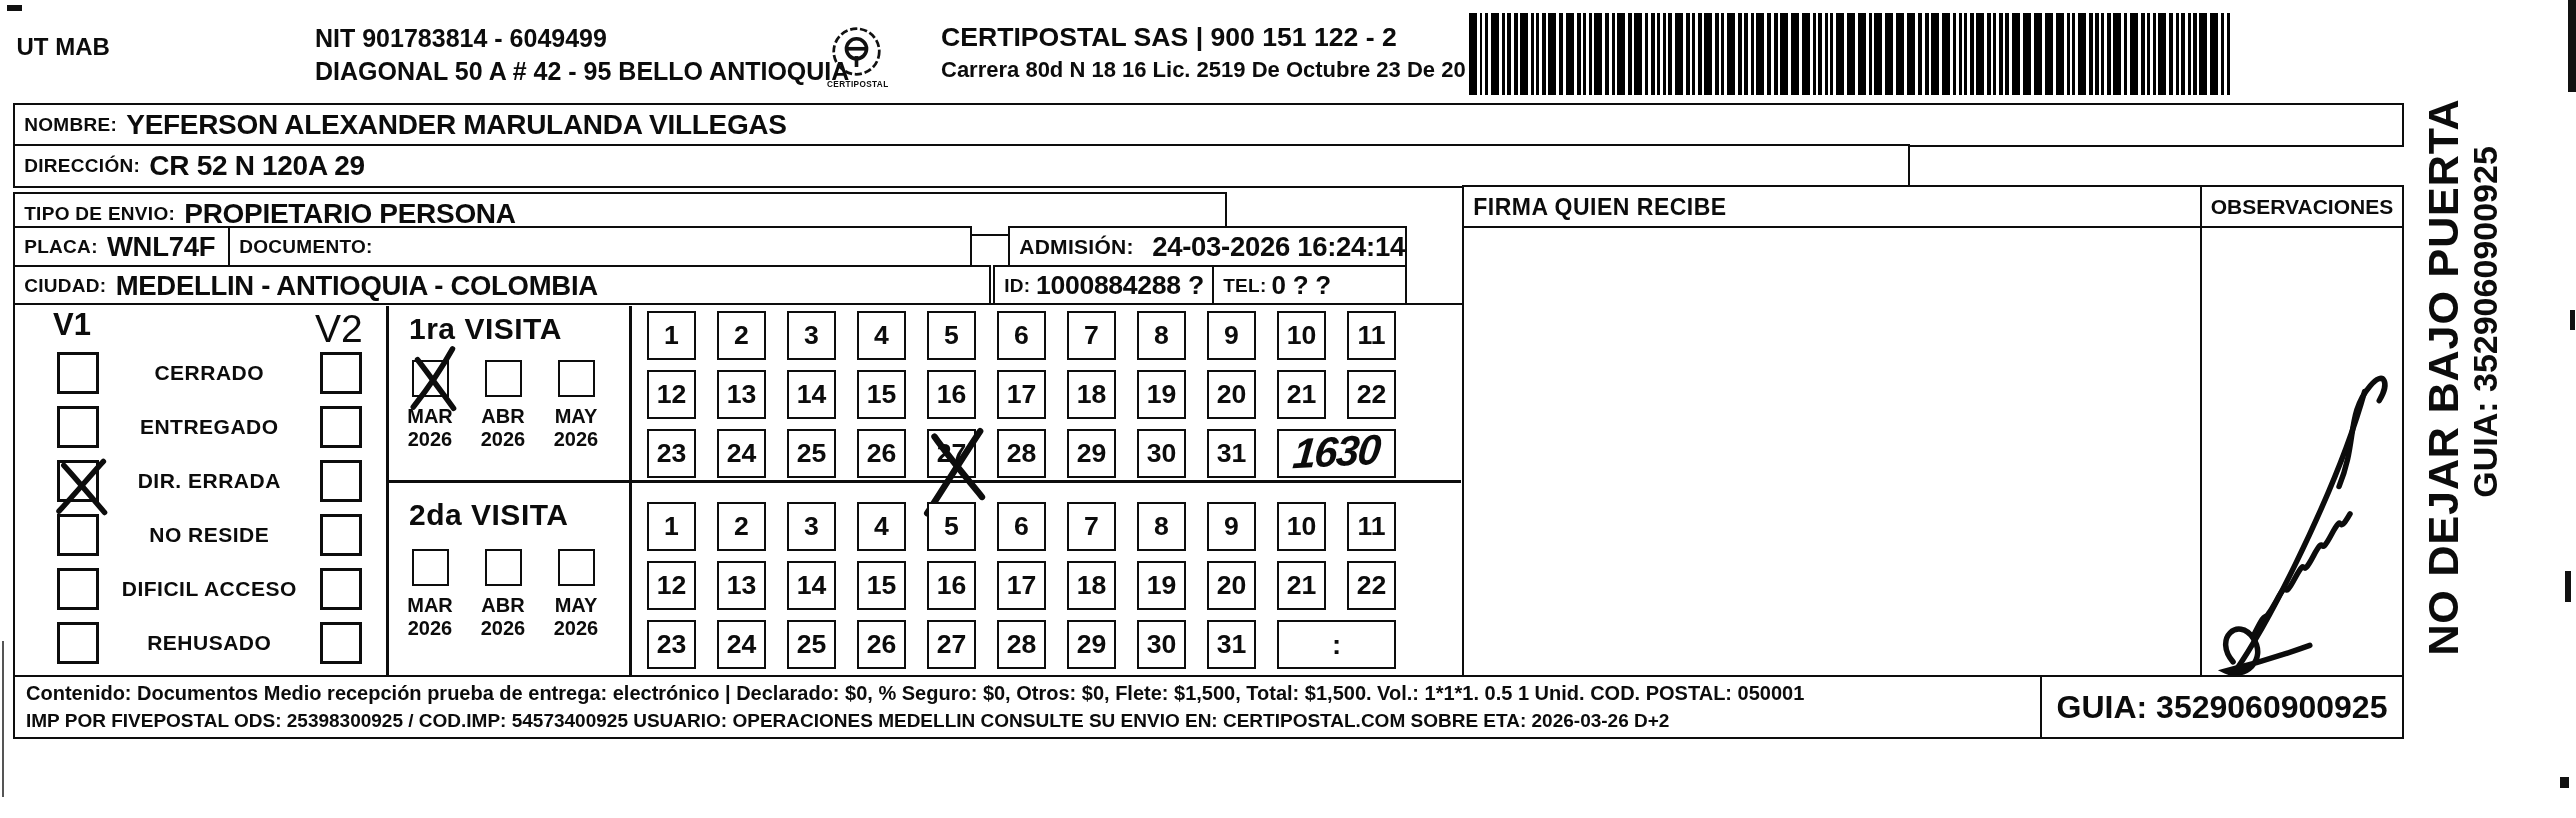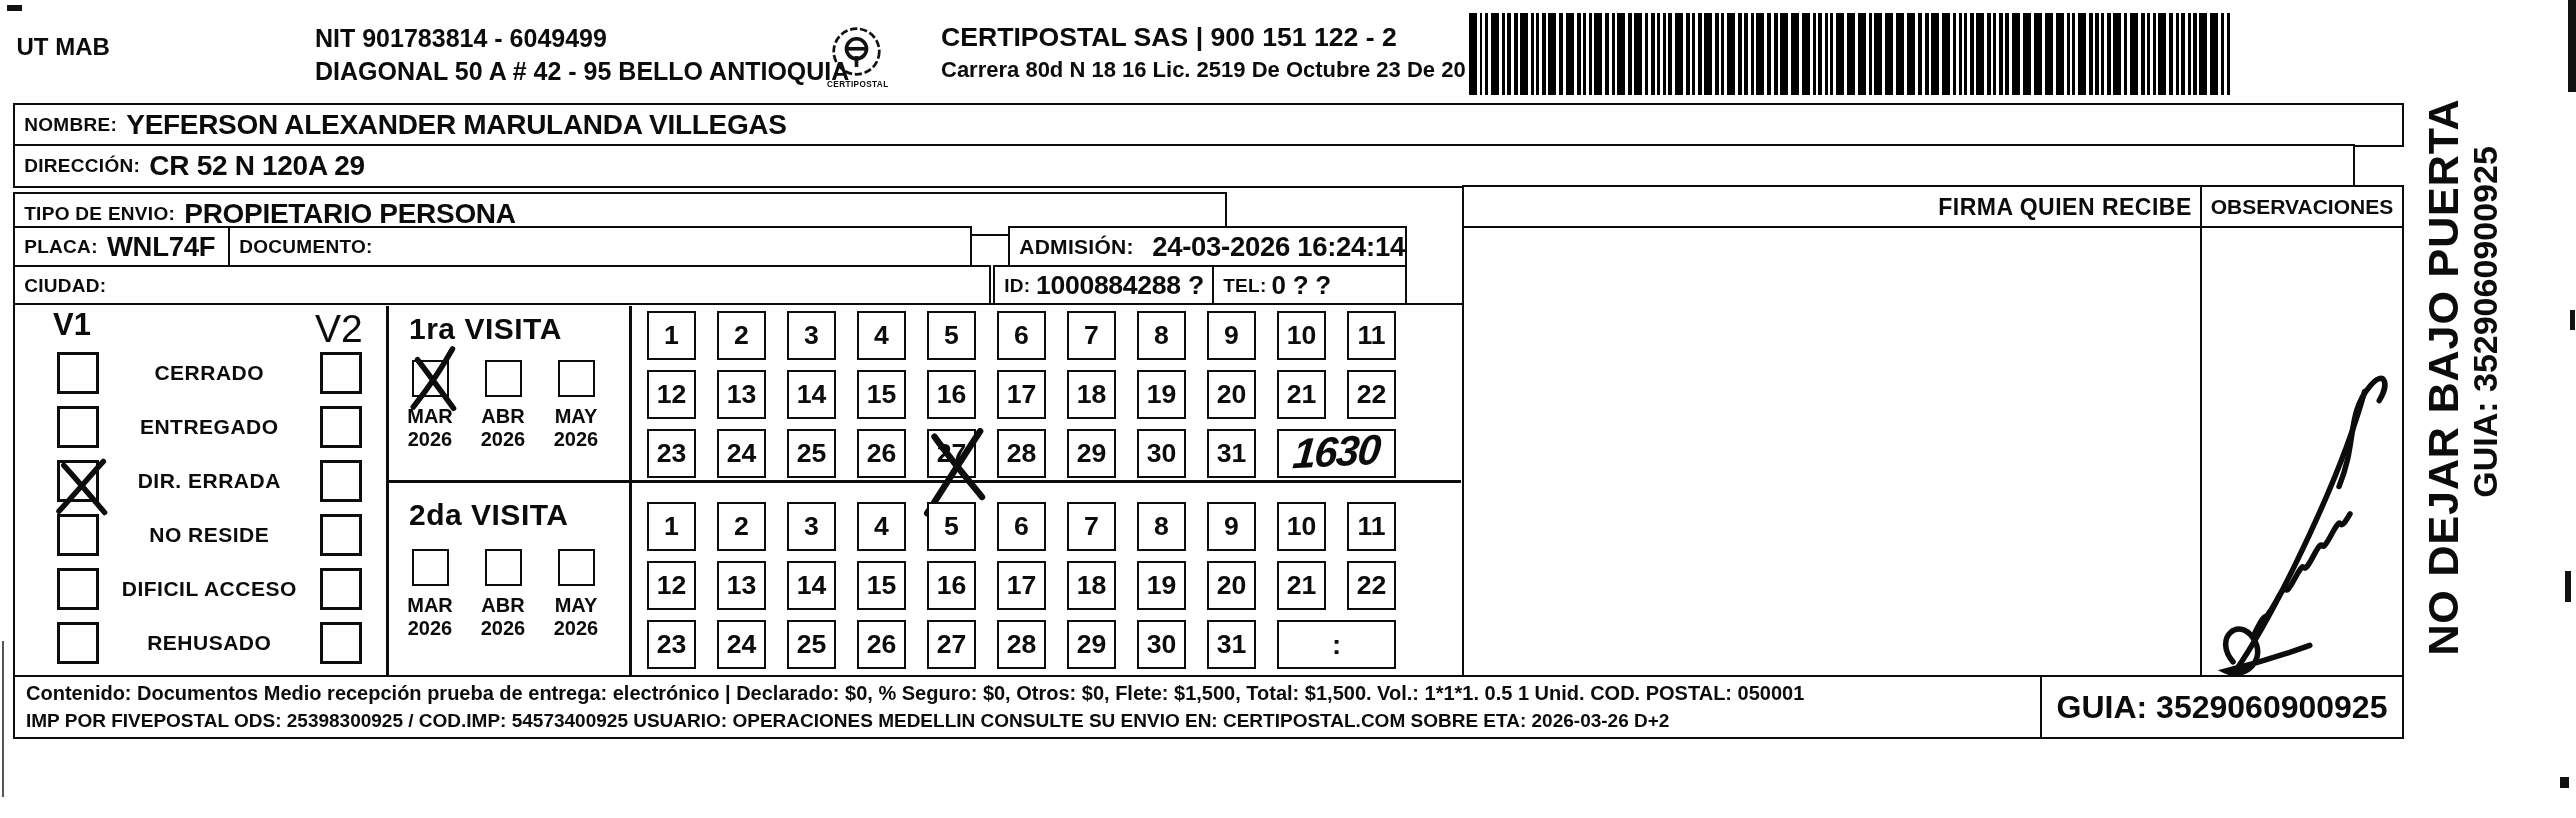--- a/index.html
+++ b/index.html
@@ -164,30 +164,30 @@
       <div style="left:734px;width:8.2px"></div>
       <div style="left:745px;width:8.2px"></div>
       <div style="left:756px;width:2.7px"></div>
       <div style="left:762px;width:2.7px"></div>
     </div>
 
   <div class="cell" style="left:13px;top:103px;width:2391px;height:44px">
     <span class="flabel">NOMBRE:</span>
     <span class="fval" style="font-size:28px">YEFERSON ALEXANDER MARULANDA VILLEGAS</span>
   </div>
-  <div class="cell" style="left:13px;top:144px;width:2342px;height:44px">
+  <div class="cell" style="left:13px;top:144px;width:1897px;height:44px">
     <span class="flabel">DIRECCIÓN:</span>
     <span class="fval" style="font-size:28px">CR 52 N 120A 29</span>
   </div>
   <div class="cell" style="left:13px;top:192px;width:1214px;height:44px">
     <span class="flabel">TIPO DE ENVIO:</span>
     <span class="fval" style="font-size:28px">PROPIETARIO PERSONA</span>
   </div>
 
-  <div class="cell" style="left:1462px;top:185px;width:741px;height:44px;justify-content:flex-end">
+  <div class="cell" style="left:1462px;top:185px;width:741px;height:44px;justify-content:flex-start">
     <span style="font-weight:700;font-size:23px;letter-spacing:0.5px">FIRMA QUIEN RECIBE</span>
   </div>
   <div class="cell" style="left:2200px;top:185px;width:204px;height:44px;justify-content:center;padding:0 3.7px">
     <span style="font-weight:700;font-size:21px">OBSERVACIONES</span>
   </div>
   <div class="cell" style="left:1462px;top:226px;width:741px;height:451px"></div>
   <div class="cell" style="left:2200px;top:226px;width:204px;height:451px;padding:0">
     <svg class="abs" style="left:0;top:46px" width="201" height="403" viewBox="0 0 220 440" fill="none" stroke="#0c0c0c" stroke-width="6" stroke-linecap="round">
       <path d="M22 452 C 58 416, 148 236, 178 128"></path>
       <path d="M34 424 C 12 398, 40 374, 56 398 C 72 422, 46 444, 26 434 C 50 428, 90 416, 118 406"></path>
@@ -203,20 +203,21 @@
   <div class="cell" style="left:228px;top:226px;width:744px;height:41px">
     <span class="flabel">DOCUMENTO:</span>
   </div>
   <div class="cell" style="left:1008px;top:226px;width:399px;height:41px">
     <span class="flabel" style="font-size:21px">ADMISIÓN:</span>
     <span class="fval" style="font-size:27.5px;margin-left:9.2px">24-03-2026 16:24:14</span>
   </div>
 
   <div class="cell" style="left:13px;top:265px;width:978px;height:41px">
     <span class="flabel">CIUDAD:</span>
+    <span class="fval" style="font-size:27.5px">MEDELLIN - ANTIOQUIA - COLOMBIA</span>
   </div>
   <div class="cell" style="left:993px;top:265px;width:223px;height:41px;gap:5.5px">
     <span class="flabel">ID:</span>
     <span class="fval" style="font-size:26.6px">1000884288 ? ?</span>
   </div>
   <div class="cell" style="left:1212px;top:265px;width:195px;height:41px;gap:5px">
     <span class="flabel">TEL:</span>
     <span class="fval" style="font-size:26px">0 ? ?</span>
   </div>
 

